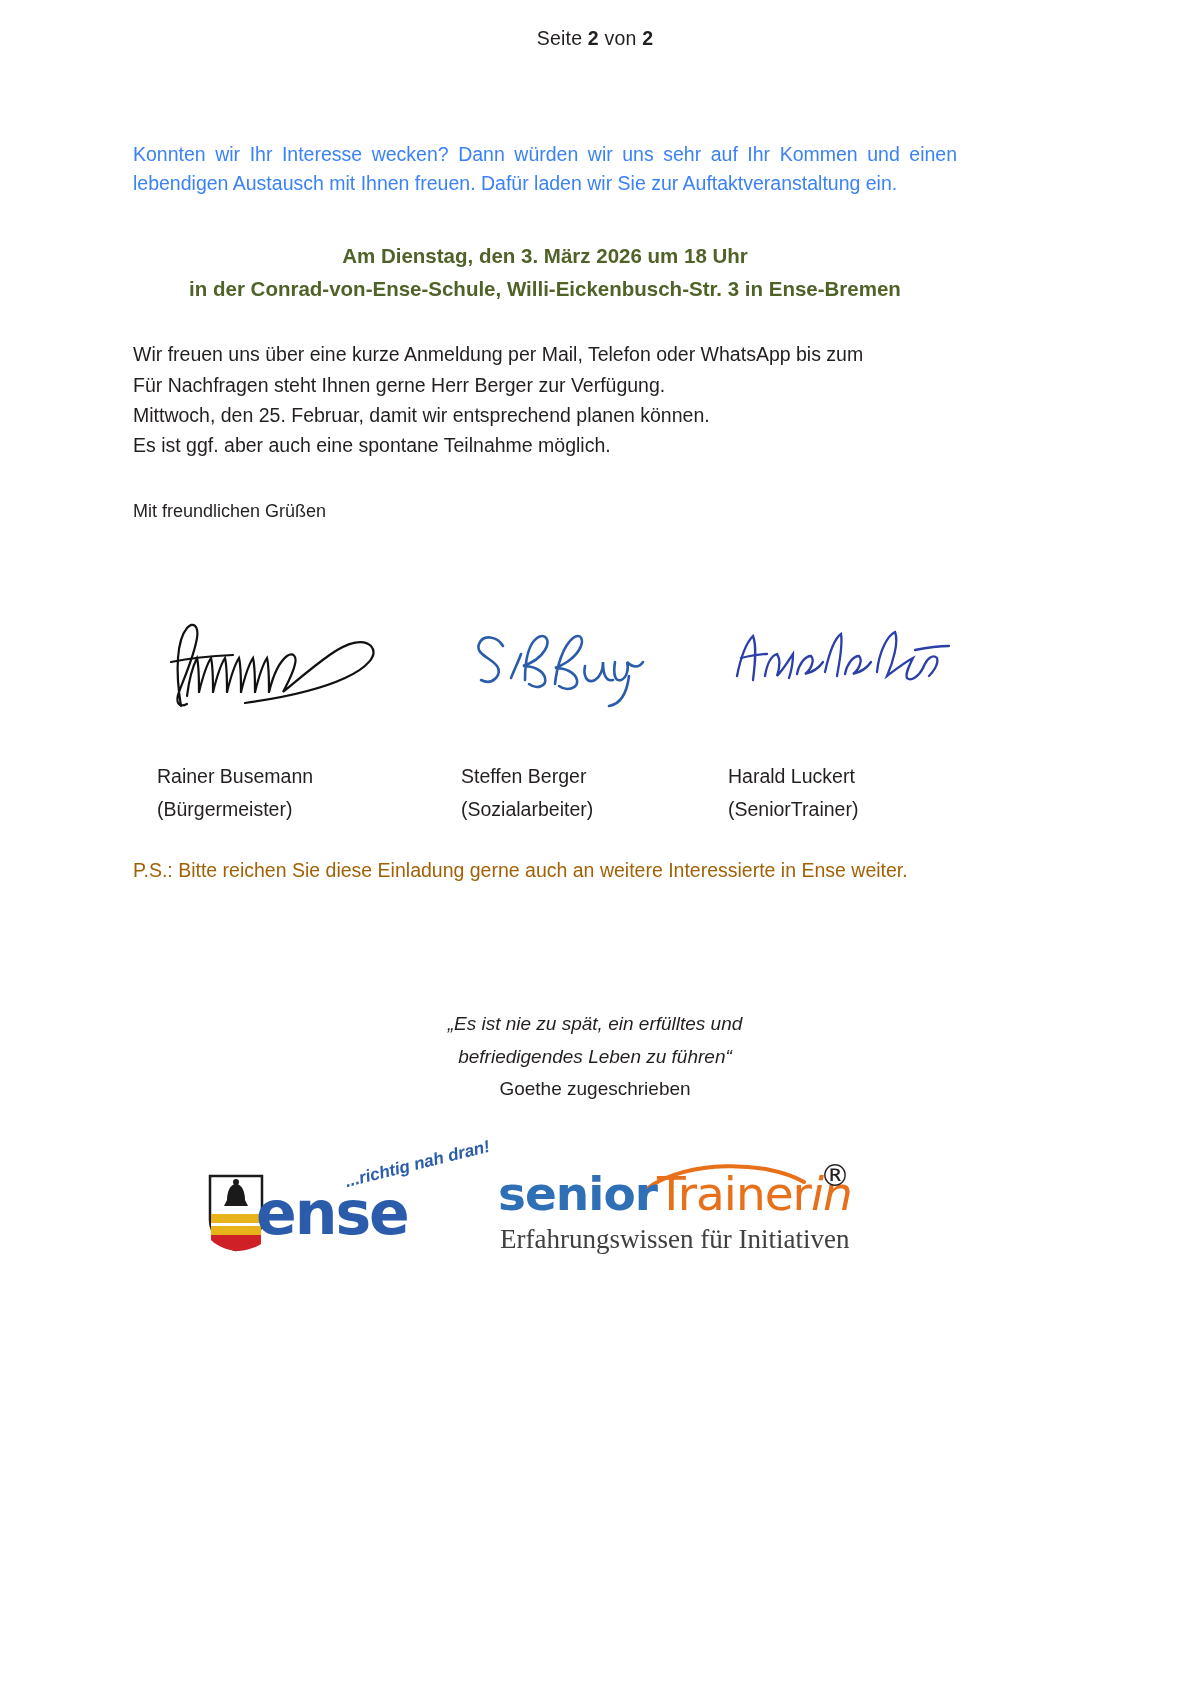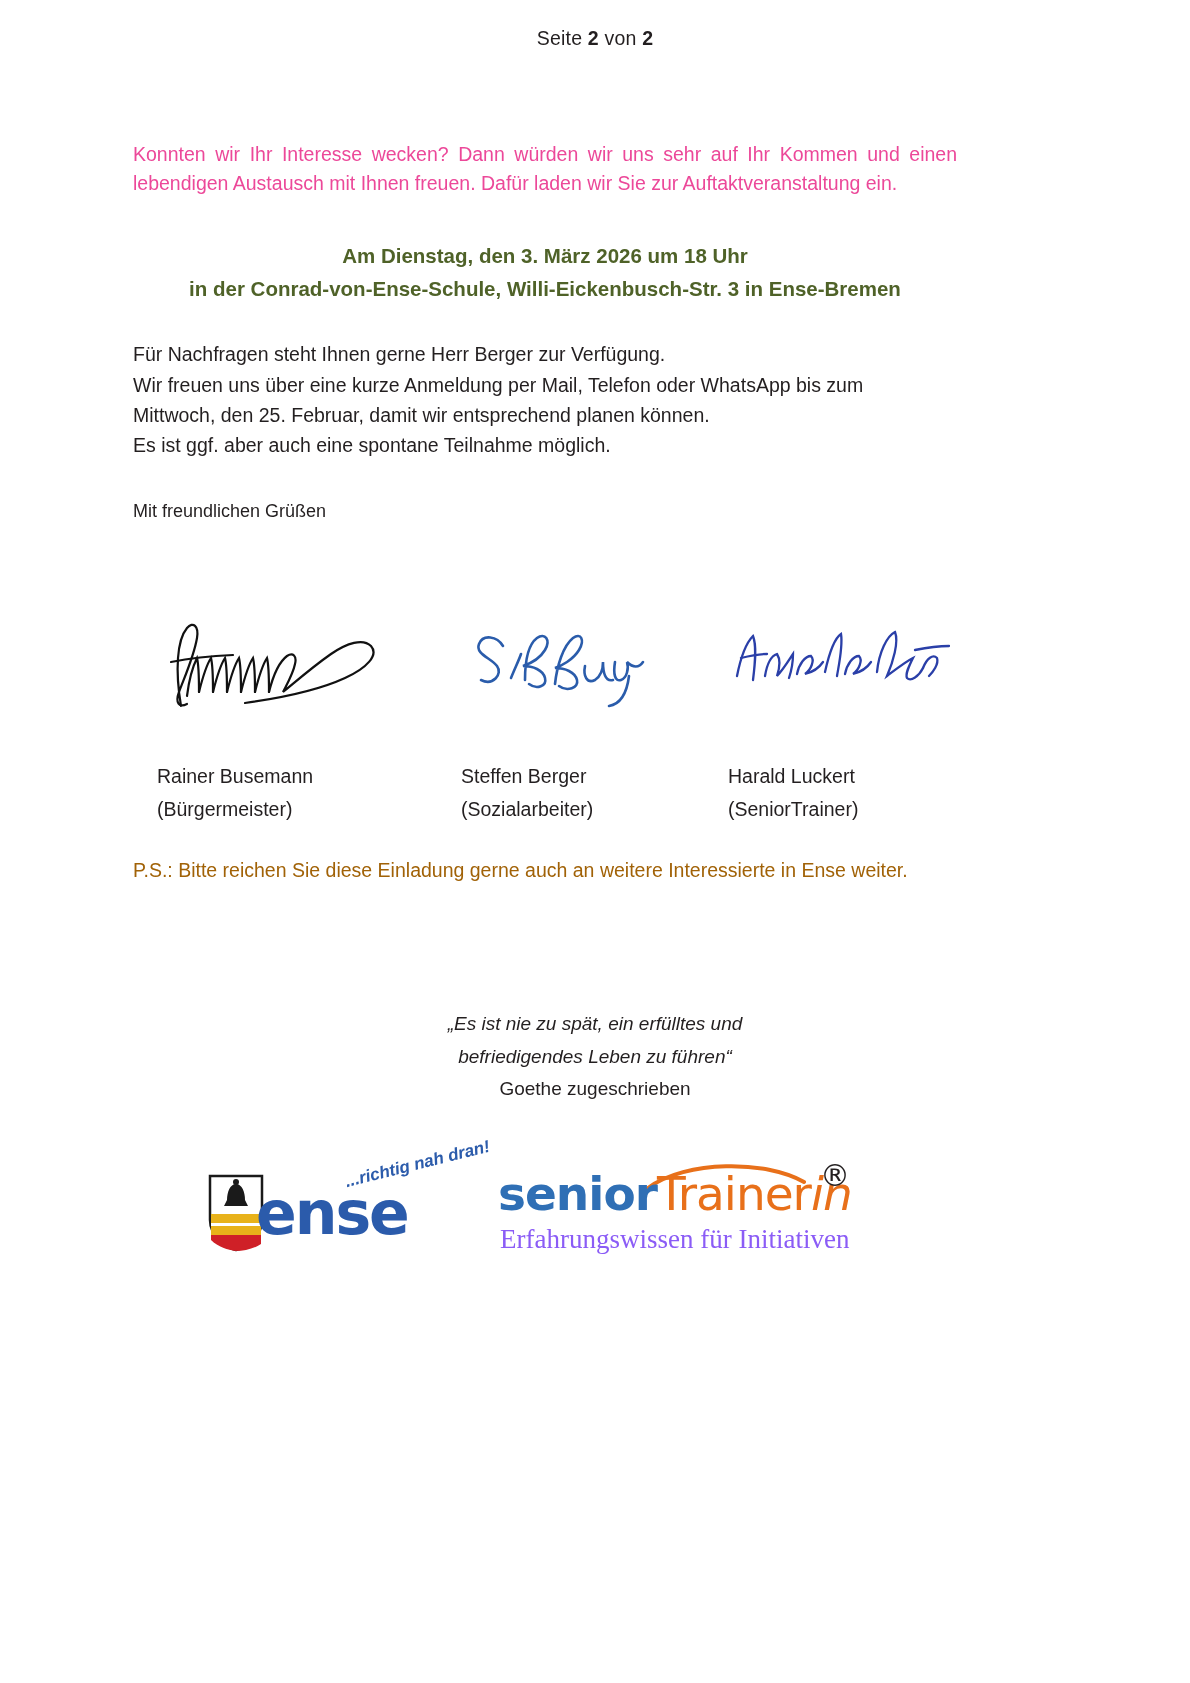--- a/index.html
+++ b/index.html
@@ -37,21 +37,21 @@
   .content {
     position: absolute;
     left: 133px;
     top: 120px;
     width: 824px;
   }
 
   .para {
     font-size: 19.5px;
     line-height: 1.52;
-    color: #ec4899;
+    color: #3b82f6;
   }
   .para.justify { text-align: justify; }
 
   .event {
     text-align: center;
     color: #4f6228;
     font-weight: bold;
     font-size: 20.5px;
     line-height: 1.62;
     margin-top: 40px;
@@ -197,21 +197,21 @@
     top: 6px;
     width: 160px;
     height: 26px;
   }
   .st-line2 {
     position: absolute;
     left: 2px;
     top: 66px;
     font-family: "Liberation Serif", serif;
     font-size: 27px;
-    color: #8b5cf6;
+    color: #404040;
     white-space: nowrap;
   }
 </style>
 </head>
 <body>
 
 <div class="page">
 
   <div class="page-header">
     <span>Seite </span><span class="bold">2</span><span> von </span><span class="bold">2</span>
@@ -220,22 +220,22 @@
   <div class="content">
 
     <p class="para justify">Konnten wir Ihr Interesse wecken? Dann würden wir uns sehr auf Ihr Kommen und einen lebendigen Austausch mit Ihnen freuen. Dafür laden wir Sie zur Auftaktveranstaltung ein.</p>
 
     <div class="event">
       <div>Am Dienstag, den 3. März 2026 um 18 Uhr</div>
       <div>in der Conrad-von-Ense-Schule, Willi-Eickenbusch-Str. 3 in Ense-Bremen</div>
     </div>
 
     <div class="mini-lines">
+      <div>Wir freuen uns über eine kurze Anmeldung per Mail, Telefon oder WhatsApp bis zum</div>
       <div>Für Nachfragen steht Ihnen gerne Herr Berger zur Verfügung.</div>
-      <div>Wir freuen uns über eine kurze Anmeldung per Mail, Telefon oder WhatsApp bis zum</div>
       <div>Mittwoch, den 25. Februar, damit wir entsprechend planen können.</div>
       <div>Es ist ggf. aber auch eine spontane Teilnahme möglich.</div>
     </div>
 
     <div class="greeting">Mit freundlichen Grüßen</div>
   </div>
 
   <div class="sig-row">
 
     <div class="sig sig-1">

